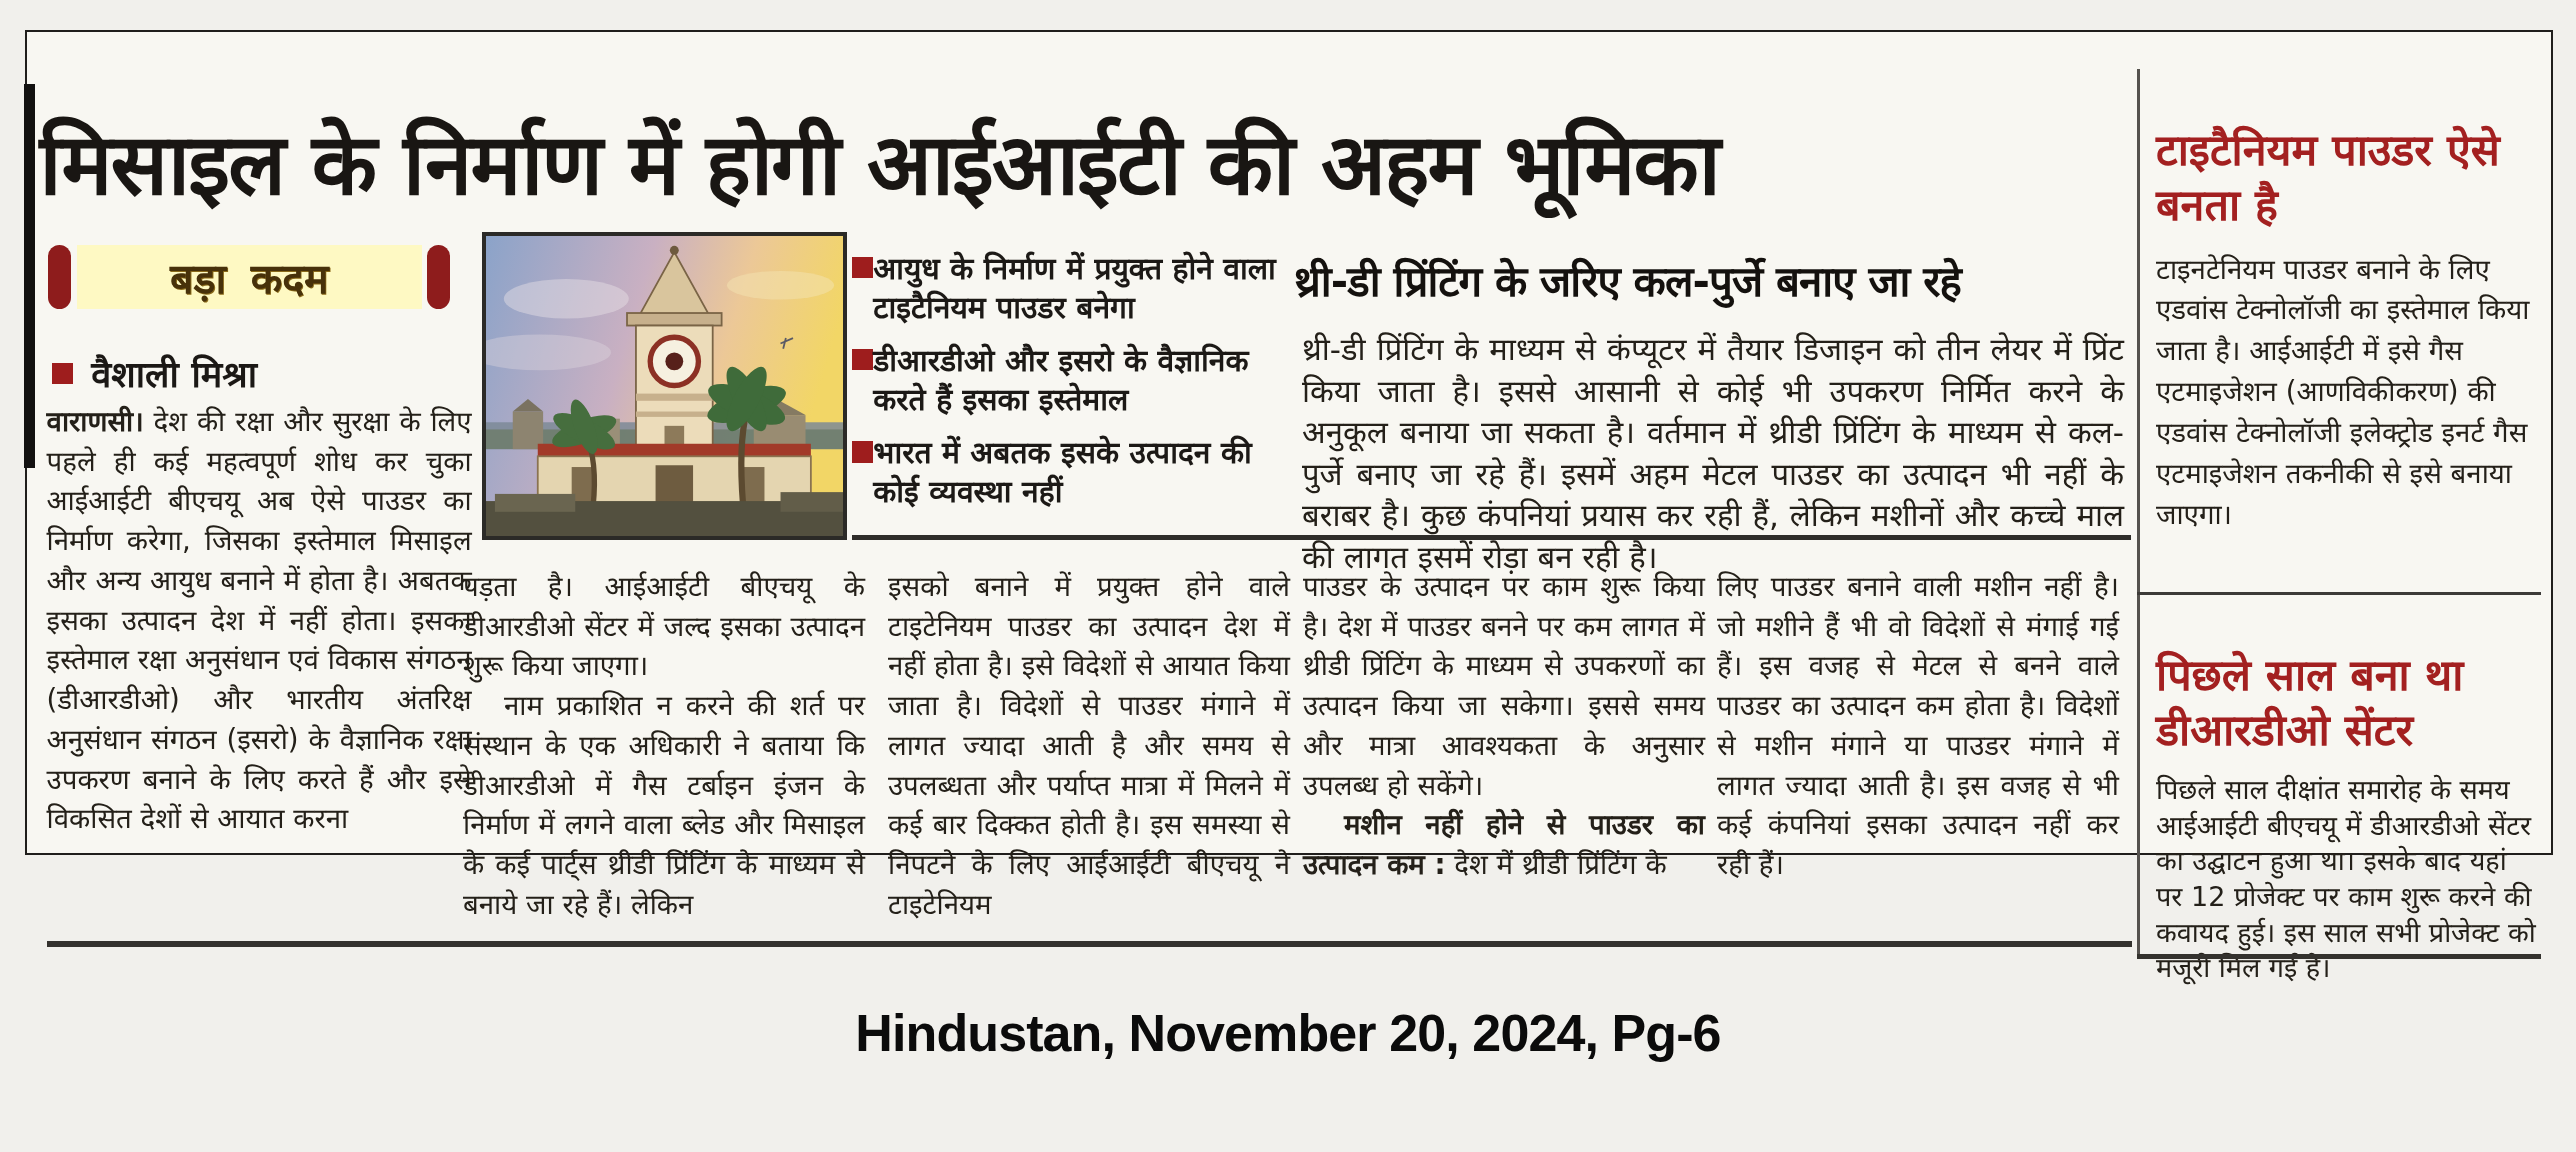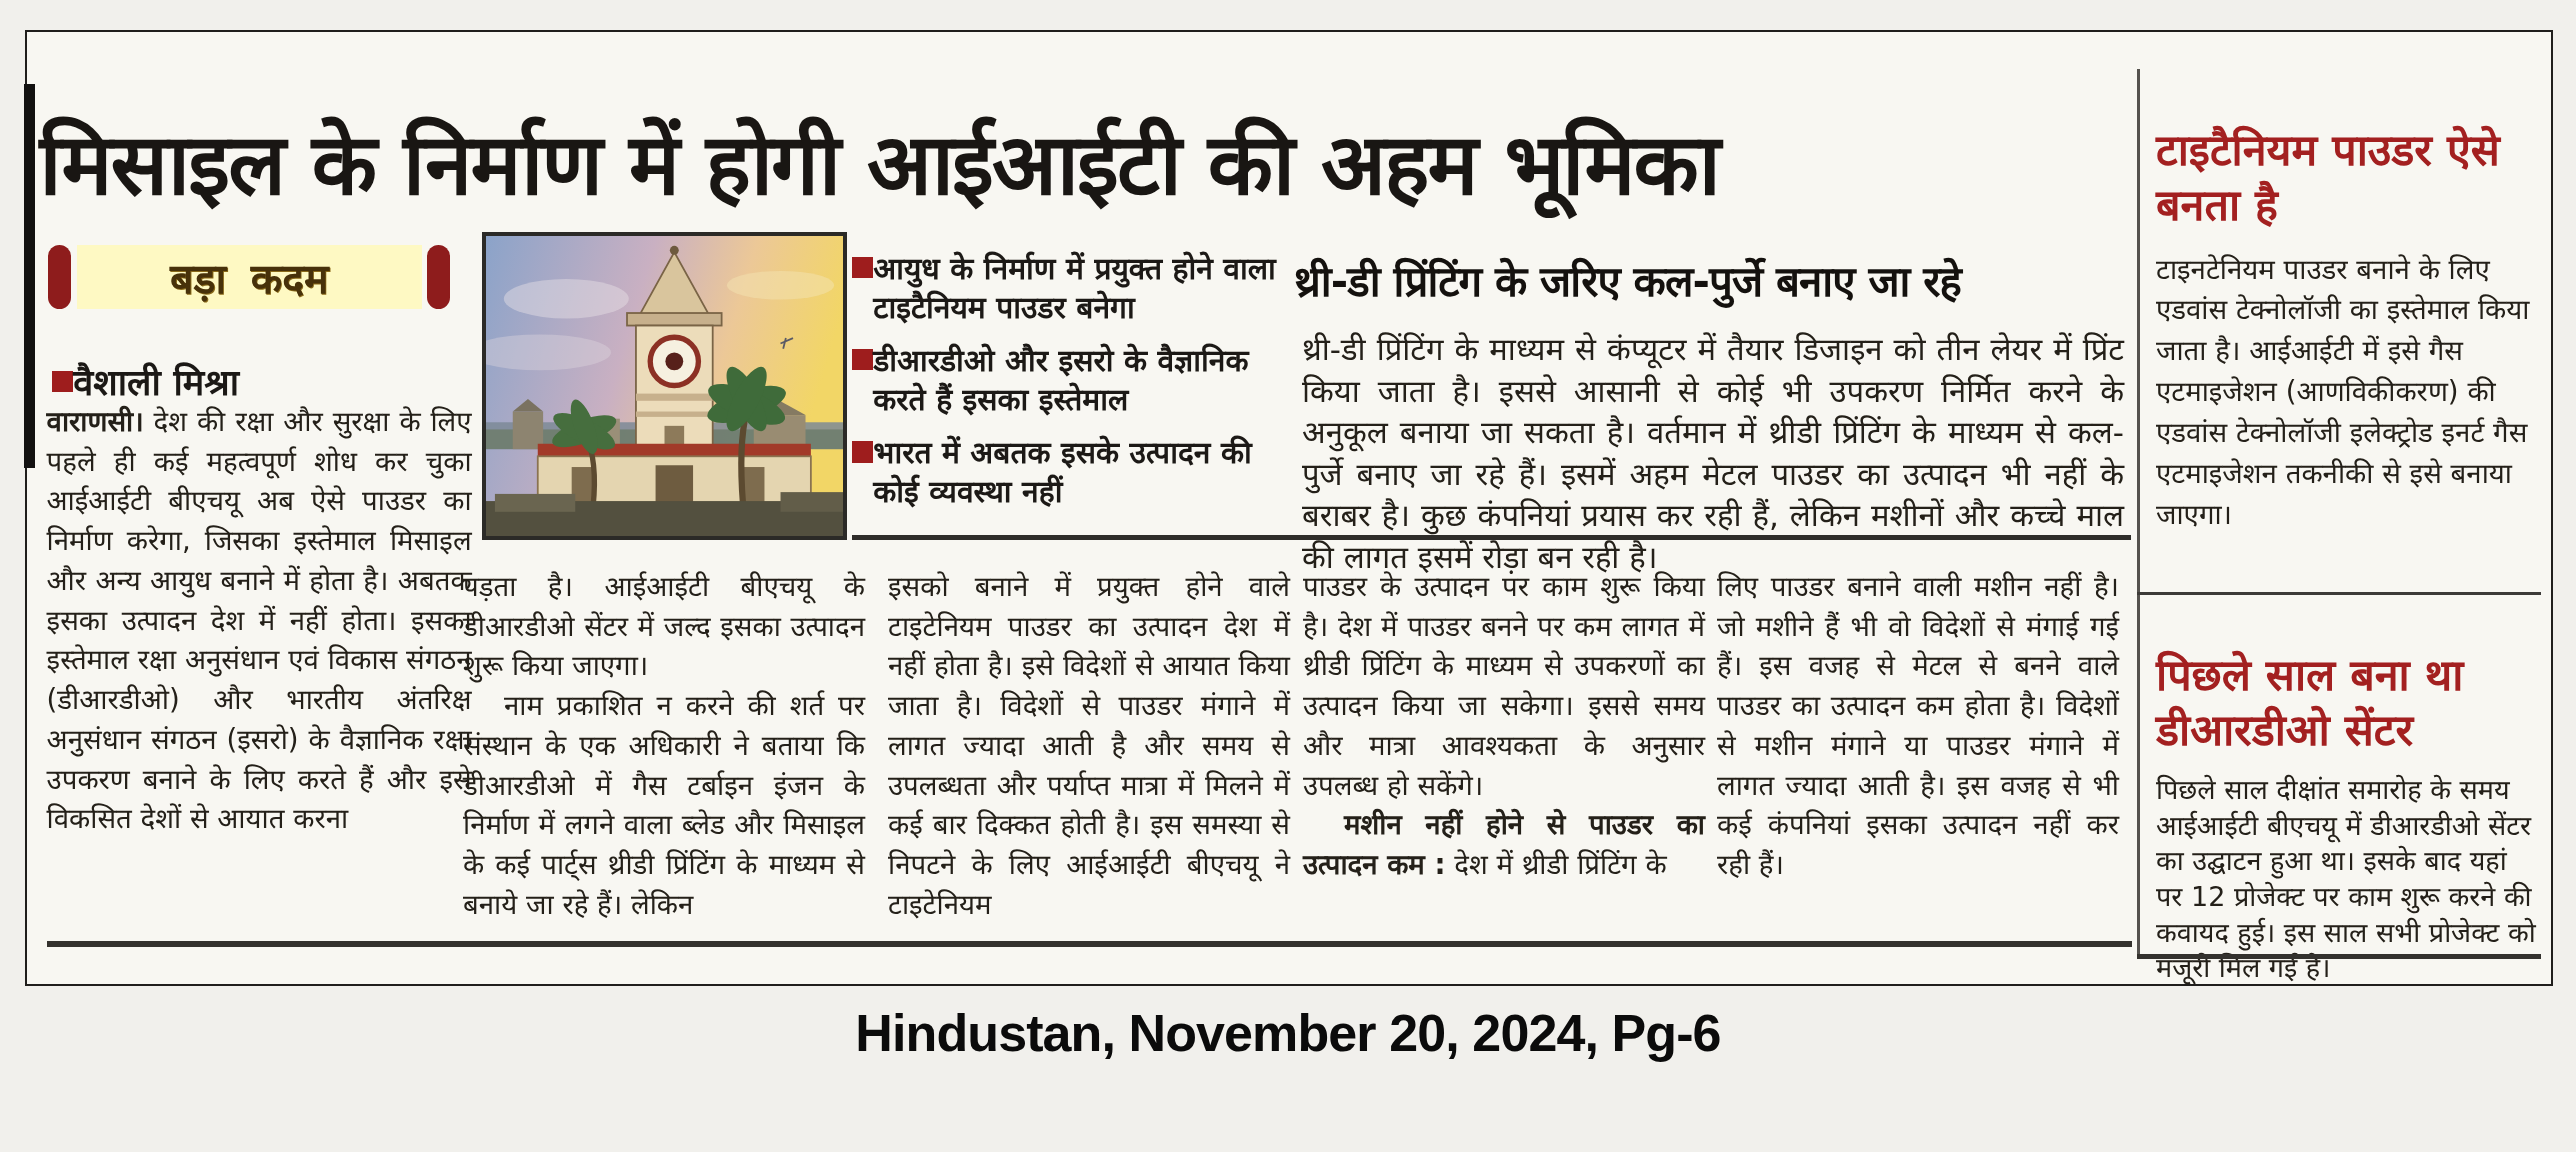--- a/index.html
+++ b/index.html
@@ -3,21 +3,21 @@
 <meta charset="utf-8">
 <style>
   html,body{margin:0;padding:0;}
   body{
     width:2576px;height:1153px;position:relative;overflow:hidden;
     background:#f1f0ec;
     font-family:"DejaVu Sans",sans-serif;
     -webkit-font-smoothing:antialiased;
   }
   .clipping{
-    position:absolute;left:25px;top:30px;width:2528px;height:956px;
+    position:absolute;left:25px;top:30px;width:2528px;height:825px;
     background:#f8f7f2;
     border:2.7px solid #201e1c;box-sizing:border-box;
   }
   .clipping > *{position:absolute;}
 
   .left-edge-mark{left:-2.7px;top:52px;width:10.7px;height:384px;background:#121110;}
 
   .headline{
     left:12.5px;top:23px;width:2090px;
     font-size:85px;font-weight:700;color:#191613;
@@ -29,21 +29,21 @@
   .kbracket{width:23px;background:#8e1c1c;border-radius:11.6px;}
   .kbracket.lft{margin-right:5.3px;}
   .kbracket.rgt{margin-left:5.3px;}
   .kicker-box{
     flex:1;background:#fef9c3;display:flex;align-items:center;justify-content:center;
     font-size:41px;font-weight:700;color:#47310a;
     text-shadow:0.9px 0.9px 0 #8a6a1a;
     font-family:Liberation Mono, monospace;
   }
 
-  .byline{left:25px;top:317px;display:flex;align-items:center;margin-top:8px;}
+  .byline{left:25px;top:317px;display:flex;align-items:center;gap:18px;}
   .sq{width:21.3px;height:21.3px;background:#9e1d1d;flex:0 0 auto;}
   .byline-name{font-size:36px;font-weight:700;color:#1b1815;}
 
   .bodytext{font-size:27.6px;line-height:1.44;text-align:justify;color:#242019;}
   .bodytext p{margin:0;}
   .bodytext p + p{text-indent:41px;}
   .dateline{font-weight:700;}
 
   .col1{left:19.6px;top:370px;width:425px;}
 

